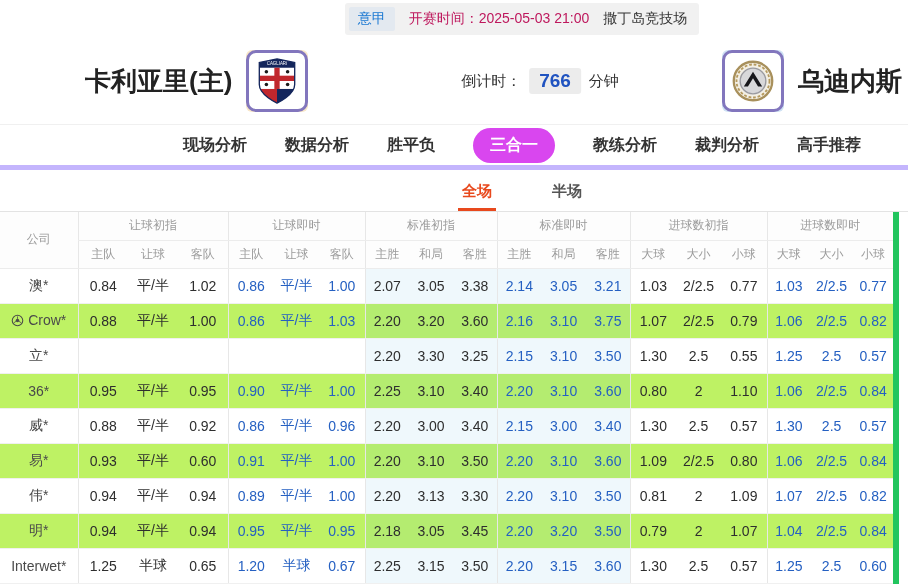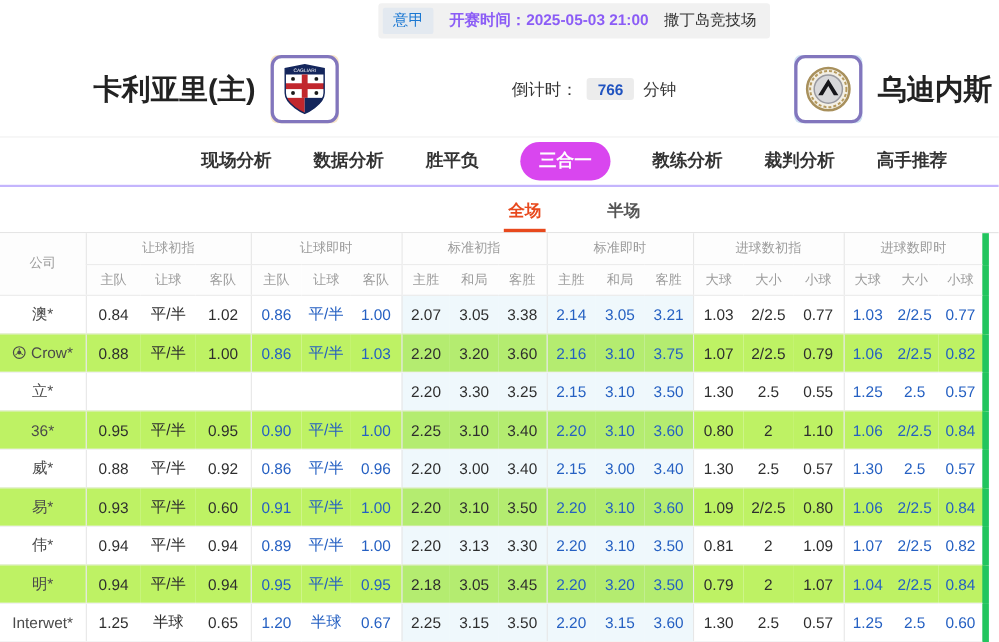--- a/index.html
+++ b/index.html
@@ -4,41 +4,41 @@
 <style>
   * { margin:0; padding:0; box-sizing:border-box; }
   html,body { width:908px; height:584px; overflow:hidden; background:#fff;
     font-family:"Liberation Sans","DejaVu Sans",sans-serif; color:#333; }
 
   
   .topbar { height:38px; display:flex; align-items:center; justify-content:center; }
   .topbox { transform:translateX(68px); background:#f1f1f1; border-radius:3px;
     display:flex; align-items:center; gap:14px; padding:4px 12px 4px 4px; font-size:14px; }
   .league-badge { background:#e3e9f0; color:#1b78d2; padding:3px 9px; border-radius:2px;text-align:center; }
-  .kickoff { font-weight:bold; color:#8b5cf6; }
+  .kickoff { font-weight:normal; color:#be185d; }
   .venue { color:#333; }
 
   
   .match-header { height:86px; position:relative; display:flex; align-items:center;
     justify-content:space-between; padding:0 6px 0 85px; }
   .team { display:flex; align-items:center; gap:14px; }
   .team-name { font-size:26px; font-weight:bold; color:#222; }
   .logo-box { width:62px; height:62px; border-radius:6px; display:flex;
     align-items:center; justify-content:center; }
   .logo-inner { width:62px; height:62px; background:#fff; border:3px solid #8276bd;
     border-radius:10px; display:flex; align-items:center; justify-content:center; }
   .home-bg { background:#f8e6c8; }
   .away-bg { background:#cfe2f4; }
   .countdown { position:absolute; left:540px; top:50%; transform:translate(-50%,-50%);
     display:flex; align-items:center; gap:8px; font-size:15px; color:#333; }
   .cd-value { background:#ececec; border-radius:3px; padding:2px 10px;
-    color:#2053c0; font-size:14px; font-weight:bold; }
-
-  
-  .nav { height:46px; border-top:1px solid #f0f0f0; border-bottom:2px solid #c4b5fd;
+    color:#2053c0; font-size:19px; font-weight:bold; }
+
+  
+  .nav { height:46px; border-top:1px solid #f0f0f0; border-bottom:5px solid #c4b5fd;
     display:flex; align-items:center; justify-content:center; }
   .nav-inner { transform:translateX(68px); display:flex; align-items:center; gap:38px; }
   .nav-item { font-size:16px; color:#333; font-weight:bold; cursor:pointer; }
   .nav-item.active { background:#d946ef; color:#fff; font-weight:bold;
     padding:7px 17px; border-radius:18px; }
 
   
   .period { height:42px; border-bottom:1px solid #e3e3e3; display:flex;
     align-items:flex-end; justify-content:center; }
   .period-inner { transform:translateX(68px); display:flex; gap:52px; }

